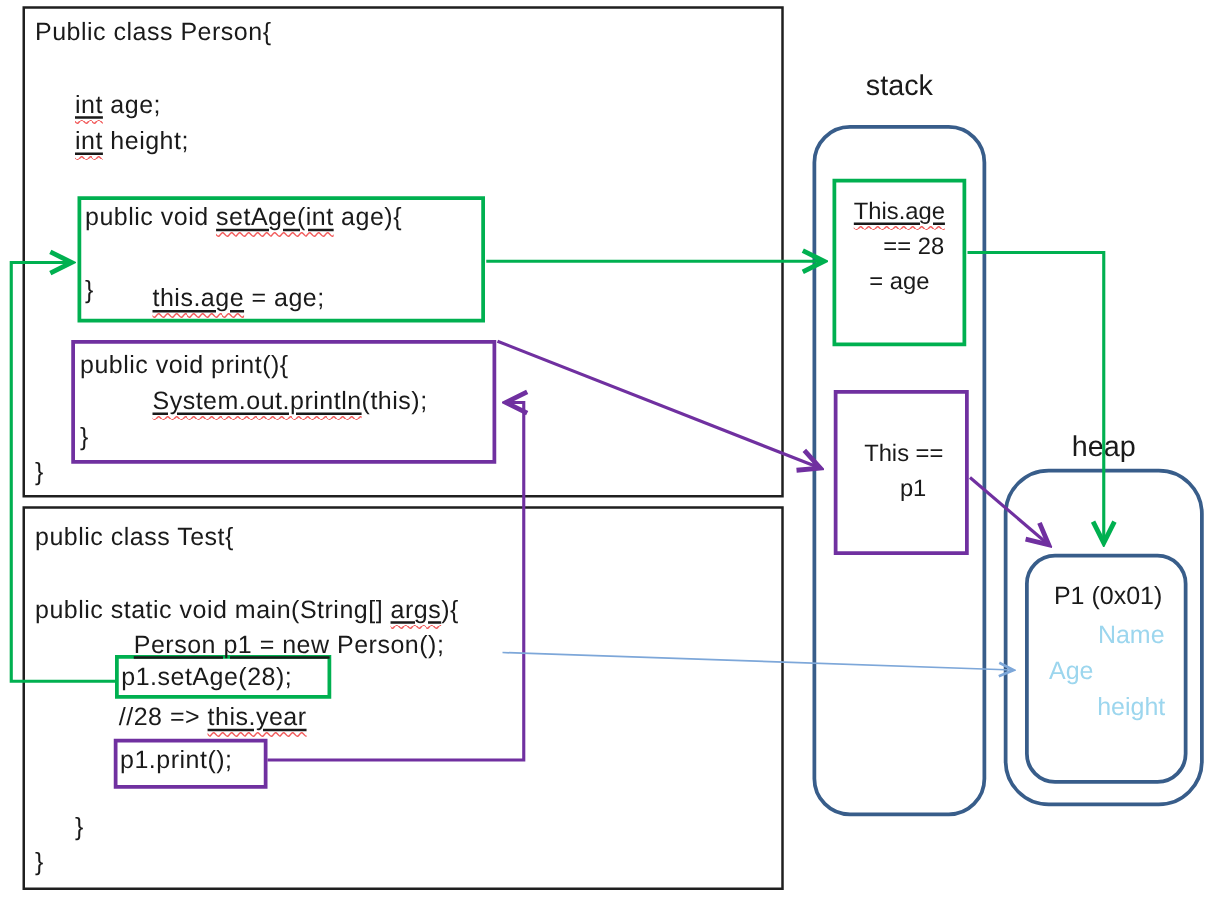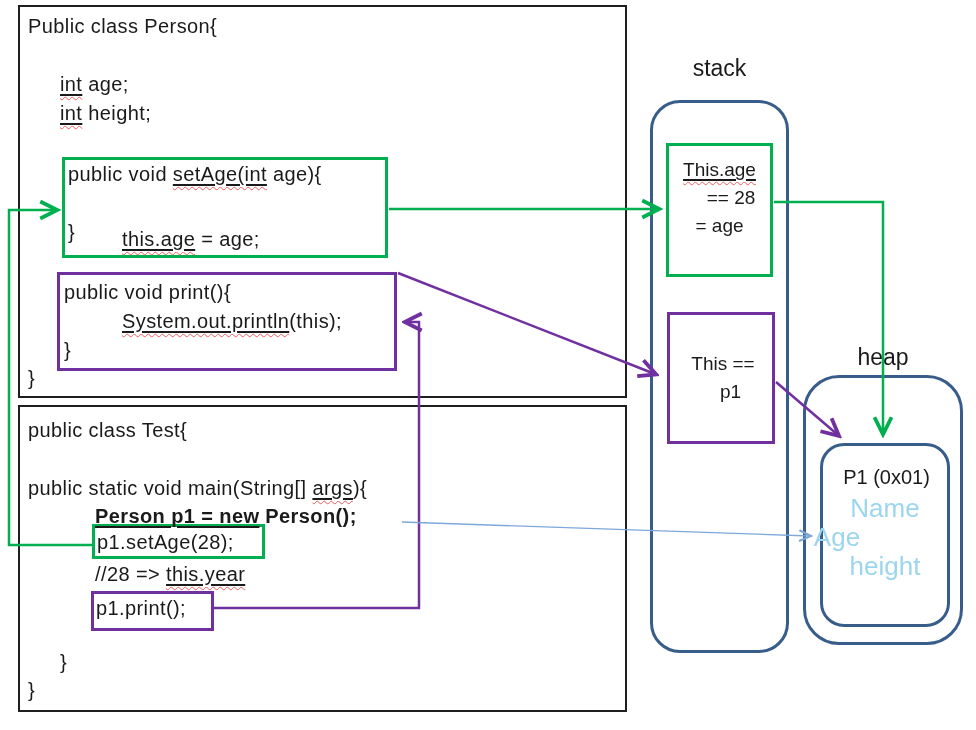--- a/index.html
+++ b/index.html
@@ -21,21 +21,21 @@
     text-decoration-color:#1a1a1a;text-decoration-thickness:1.5px;
     text-underline-offset:3px;
   }
   .sq{
     text-decoration-line:underline;text-decoration-style:wavy;
     text-decoration-color:#f25c5c;text-decoration-thickness:1px;
     text-underline-offset:5px;
   }
   .zone-label{position:absolute;font-size:23px;text-align:center;color:#1a1a1a;}
   .cline-center{position:absolute;text-align:center;font-size:19px;line-height:24px;color:#1a1a1a;}
-  .p1-field{position:absolute;text-align:center;font-size:26px;line-height:24px;color:#9CD6EE;}
+  .p1-field{position:absolute;text-align:center;font-size:20px;line-height:24px;color:#9CD6EE;padding-left:20px;}
   svg.overlay{position:absolute;left:0;top:0;width:976px;height:730px;pointer-events:none;}
 </style>
 </head>
 <body>
 
 <div id="canvas">
 
   <div class="abs class-box" style="left:18px;top:5px;width:609px;height:393px;"></div>
   <div class="abs class-box" style="left:18px;top:405px;width:609px;height:307px;"></div>
 
@@ -59,21 +59,21 @@
   <div class="code-line" style="left:68px;top:162px;">public void <span class="u"><span class="sq">setAge(int</span></span> age){</div>
   <div class="code-line" style="left:122px;top:191px;margin-top:36px;"><span class="u"><span class="sq">this.age</span></span> = age;</div>
   <div class="code-line" style="left:68px;top:220px;">}</div>
   <div class="code-line" style="left:64px;top:280px;">public void print(){</div>
   <div class="code-line" style="left:122px;top:309px;"><span class="u"><span class="sq">System.out.println</span></span>(this);</div>
   <div class="code-line" style="left:64px;top:338px;">}</div>
   <div class="code-line" style="left:28px;top:366px;">}</div>
 
   <div class="code-line" style="left:28px;top:418px;">public class Test{</div>
   <div class="code-line" style="left:28px;top:476px;">public static void main(String[] <span class="u"><span class="sq">args</span></span>){</div>
-  <div class="code-line" style="left:95px;top:504px;font-weight:bold;"><span class="u">Person p1 = new</span> Person();</div>
+  <div class="code-line" style="left:107px;top:504px;"><span class="u">Person p1 = new</span> Person();</div>
   <div class="code-line" style="left:97px;top:530px;">p1.setAge(28);</div>
   <div class="code-line" style="left:95px;top:562px;">//28 =&gt; <span class="u"><span class="sq">this.year</span></span></div>
   <div class="code-line" style="left:96px;top:596px;">p1.print();</div>
   <div class="code-line" style="left:60px;top:650px;">}</div>
   <div class="code-line" style="left:28px;top:678px;">}</div>
 
   <div class="cline-center" style="left:666px;top:158px;width:107px;"><span class="u"><span class="sq">This.age</span></span></div>
   <div class="cline-center" style="left:666px;top:186px;width:130px;">== 28</div>
   <div class="cline-center" style="left:666px;top:214px;width:107px;">= age</div>
   <div class="cline-center" style="left:667px;top:352px;width:112px;">This ==</div>

